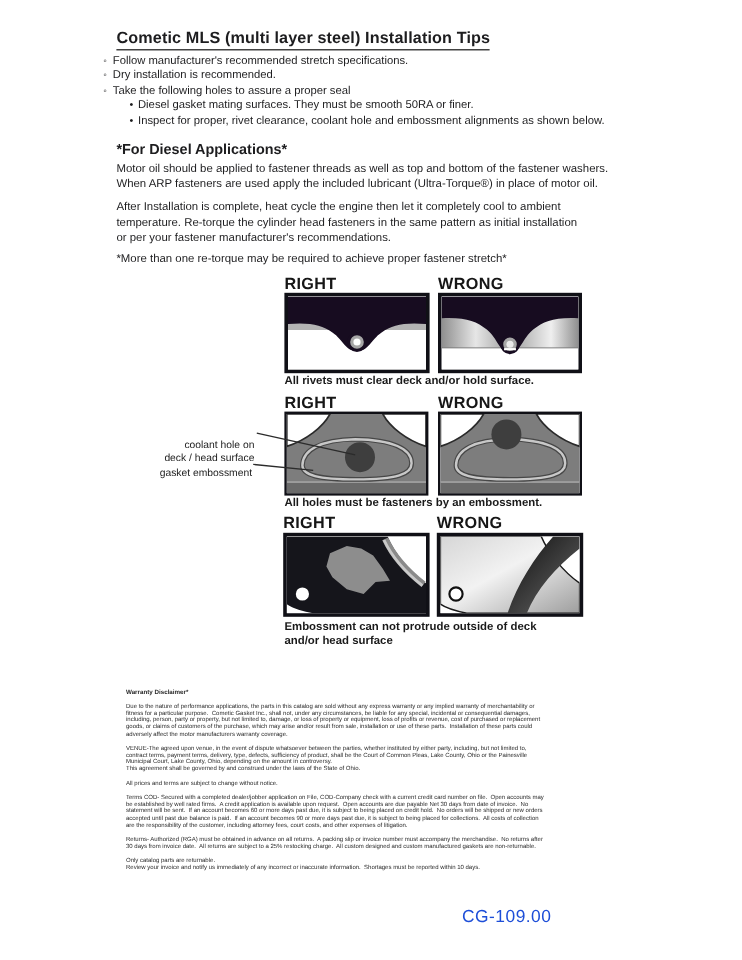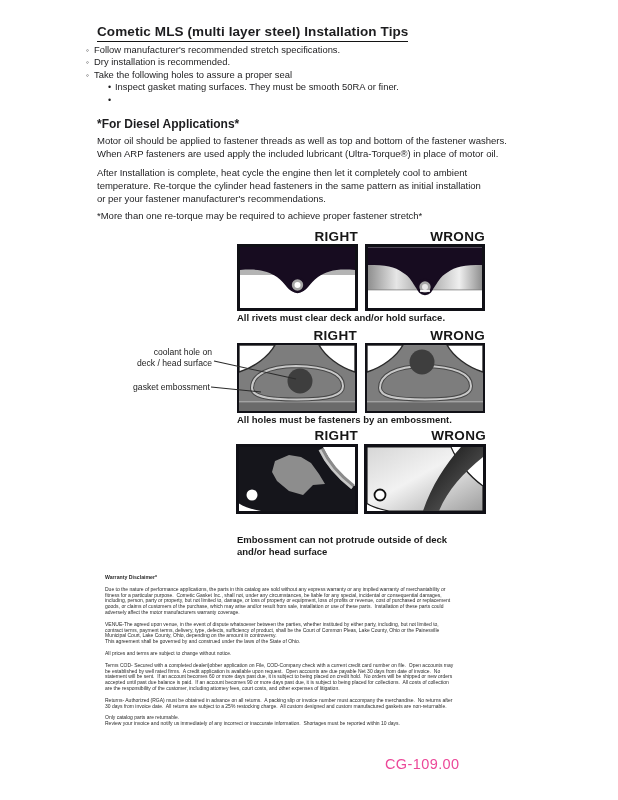--- a/index.html
+++ b/index.html
@@ -14,34 +14,34 @@
   .tips{left:86px;top:44px;width:460px;font-size:9.4px;line-height:12.4px;}
   .tip-row{display:flex;align-items:flex-start;}
   .tip-row.sub{margin-left:22px;}
   .tip-marker{width:8px;flex:0 0 8px;font-size:8.5px;line-height:12.4px;}
   .tip-row.sub .tip-marker{width:7px;flex:0 0 7px;font-size:9px;}
   
   .diesel-head{left:97px;top:117px;font-size:12px;font-weight:bold;}
   .body-para{left:97px;width:434px;font-size:9.5px;line-height:13px;}
   .p1{top:134px;} .p2{top:166px;} .p3{top:209px;}
   
-  .fig-label{font-size:13.5px;font-weight:bold;letter-spacing:.3px;text-align:right;color:#161616;}
+  .fig-label{font-size:13.5px;font-weight:bold;letter-spacing:.3px;text-align:left;color:#161616;}
   .panel{box-sizing:border-box;background:#fff;}
   .panel.b3{border:3px solid #101016;}
   .panel.b2{border:2px solid #101016;}
   .panel svg{display:block;width:100%;height:100%;}
   .caption{font-size:9.5px;font-weight:bold;line-height:11.5px;color:#1a1a1a;}
-  .annot{font-size:8.6px;line-height:10.6px;text-align:right;color:#1a1a1a;}
+  .annot{font-size:8.6px;line-height:10.6px;text-align:right;color:#1a1a1a;margin-top:18px;}
   .lines-overlay{left:0;top:0;width:618px;height:800px;pointer-events:none;}
   
   .legal{left:105px;top:575px;width:412px;font-size:5px;line-height:5.8px;color:#2a2a2a;}
   .legal-head{font-weight:bold;margin-bottom:6px;font-size:5.2px;}
   .legal p{margin:0 0 6px 0;}
   
-  .doc-code{left:385px;top:756px;font-size:14.5px;letter-spacing:.4px;color:#ec4899;}
+  .doc-code{left:385px;top:756px;font-size:14.5px;letter-spacing:.4px;color:#1d4ed8;}
 </style>
 </head>
 <body>
 
 <div class="page">
 
   <div class="abs title">Cometic MLS (multi layer steel) Installation Tips</div>
 
   <div class="abs tips">
     <div class="tip-row">
@@ -51,24 +51,25 @@
     <div class="tip-row">
       <span class="tip-marker">◦</span>
       <span>Dry installation is recommended.</span>
     </div>
     <div class="tip-row">
       <span class="tip-marker">◦</span>
       <span>Take the following holes to assure a proper seal</span>
     </div>
     <div class="tip-row sub">
       <span class="tip-marker">•</span>
-      <span>Inspect gasket mating surfaces.  They must be smooth 50RA or finer.</span>
+      <span>Diesel gasket mating surfaces.  They must be smooth 50RA or finer.</span>
     </div>
     <div class="tip-row sub">
       <span class="tip-marker">•</span>
+      <span>Inspect for proper, rivet clearance, coolant hole and embossment alignments as shown below.</span>
     </div>
   </div>
 
   <div class="abs body-para p1 pre">Motor oil should be applied to fastener threads as well as top and bottom of the fastener washers.
 When ARP fasteners are used apply the included lubricant (Ultra-Torque®) in place of motor oil.</div>
   <div class="abs diesel-head">*For Diesel Applications*</div>
   <div class="abs body-para p2 pre">After Installation is complete, heat cycle the engine then let it completely cool to ambient
 temperature. Re-torque the cylinder head fasteners in the same pattern as initial installation
 or per your fastener manufacturer's recommendations.</div>
   <div class="abs body-para p3 pre">*More than one re-torque may be required to achieve proper fastener stretch*</div>
@@ -105,21 +106,21 @@
       <rect x="52.5" y="43.2" width="10" height="1.8" fill="#ffffff"></rect>
     </svg>
   </div>
   <div class="abs caption" style="left:237px;top:312px;width:300px;">All rivets must clear deck and/or hold surface.</div>
 
   <div class="abs fig-label" style="left:237px;top:328px;width:120px;">RIGHT</div>
   <div class="abs fig-label" style="left:365px;top:328px;width:120px;">WRONG</div>
 
   <div class="abs annot pre" style="left:100px;top:347px;width:112px;">coolant hole on
 deck / head surface</div>
-  <div class="abs annot" style="left:90px;top:382px;width:120px;">gasket embossment</div>
+  <div class="abs annot" style="left:90px;top:371px;width:120px;">gasket embossment</div>
 
   <div class="abs panel b2" style="left:237px;top:343px;width:120px;height:70px;">
     <svg viewBox="0 0 116 66">
       <rect width="116" height="66" fill="#7d7d7d"></rect>
       <path d="M0,0 H36 C30,11 16,22 0,27 Z" fill="#ffffff" stroke="#2a2a2a" stroke-width="1.4"></path>
       <path d="M116,0 H80 C86,11 100,22 116,27 Z" fill="#ffffff" stroke="#2a2a2a" stroke-width="1.4"></path>
       <rect y="57" width="116" height="9" fill="#6a6a6a"></rect>
       <rect y="56" width="116" height="1.4" fill="#a2a2a2"></rect>
       <path d="M13,43 C13,30 28,21.5 57,21 C88,21.5 104,29 104,41 C104,50 92,54.5 58,54.5 C26,54.5 13,51 13,43 Z" fill="none" stroke="#474747" stroke-width="4"></path>
       <path d="M13,43 C13,30 28,21.5 57,21 C88,21.5 104,29 104,41 C104,50 92,54.5 58,54.5 C26,54.5 13,51 13,43 Z" fill="none" stroke="#c8c8c8" stroke-width="2"></path>
@@ -165,21 +166,21 @@
           <stop offset="0" stop-color="#0c0c0c"></stop>
             <stop offset="1" stop-color="#6b6b6b"></stop>
         </linearGradient>
       </defs>
       <rect width="116" height="64" fill="#ffffff"></rect>
       <path d="M0,0 L84,0 C90,14 102,29 116,39 L116,64 L22,64 C14,62.5 5,60 0,56.5 Z" fill="url(#gw3)" stroke="#1a1a1a" stroke-width="1.2"></path>
       <path d="M94,0 L116,0 L116,10 C96,26 80,44 72,64 L56,64 C64,40 78,18 94,0 Z" fill="url(#gd3)"></path>
       <circle cx="13" cy="48" r="5.5" fill="#ffffff" stroke="#111111" stroke-width="1.8"></circle>
     </svg>
   </div>
-  <div class="abs caption pre" style="left:237px;top:534px;width:280px;">Embossment can not protrude outside of deck
+  <div class="abs caption pre" style="left:237px;top:517px;width:280px;">Embossment can not protrude outside of deck
 and/or head surface</div>
 
   <svg class="abs lines-overlay">
     <line x1="214" y1="361" x2="296" y2="379" stroke="#2b2b2b" stroke-width="1.1"></line>
     <line x1="211" y1="387" x2="261" y2="392" stroke="#2b2b2b" stroke-width="1.1"></line>
   </svg>
 
   <div class="abs legal">
     <div class="legal-head">Warranty Disclaimer*</div>
     <p class="pre">Due to the nature of performance applications, the parts in this catalog are sold without any express warranty or any implied warranty of merchantability or

